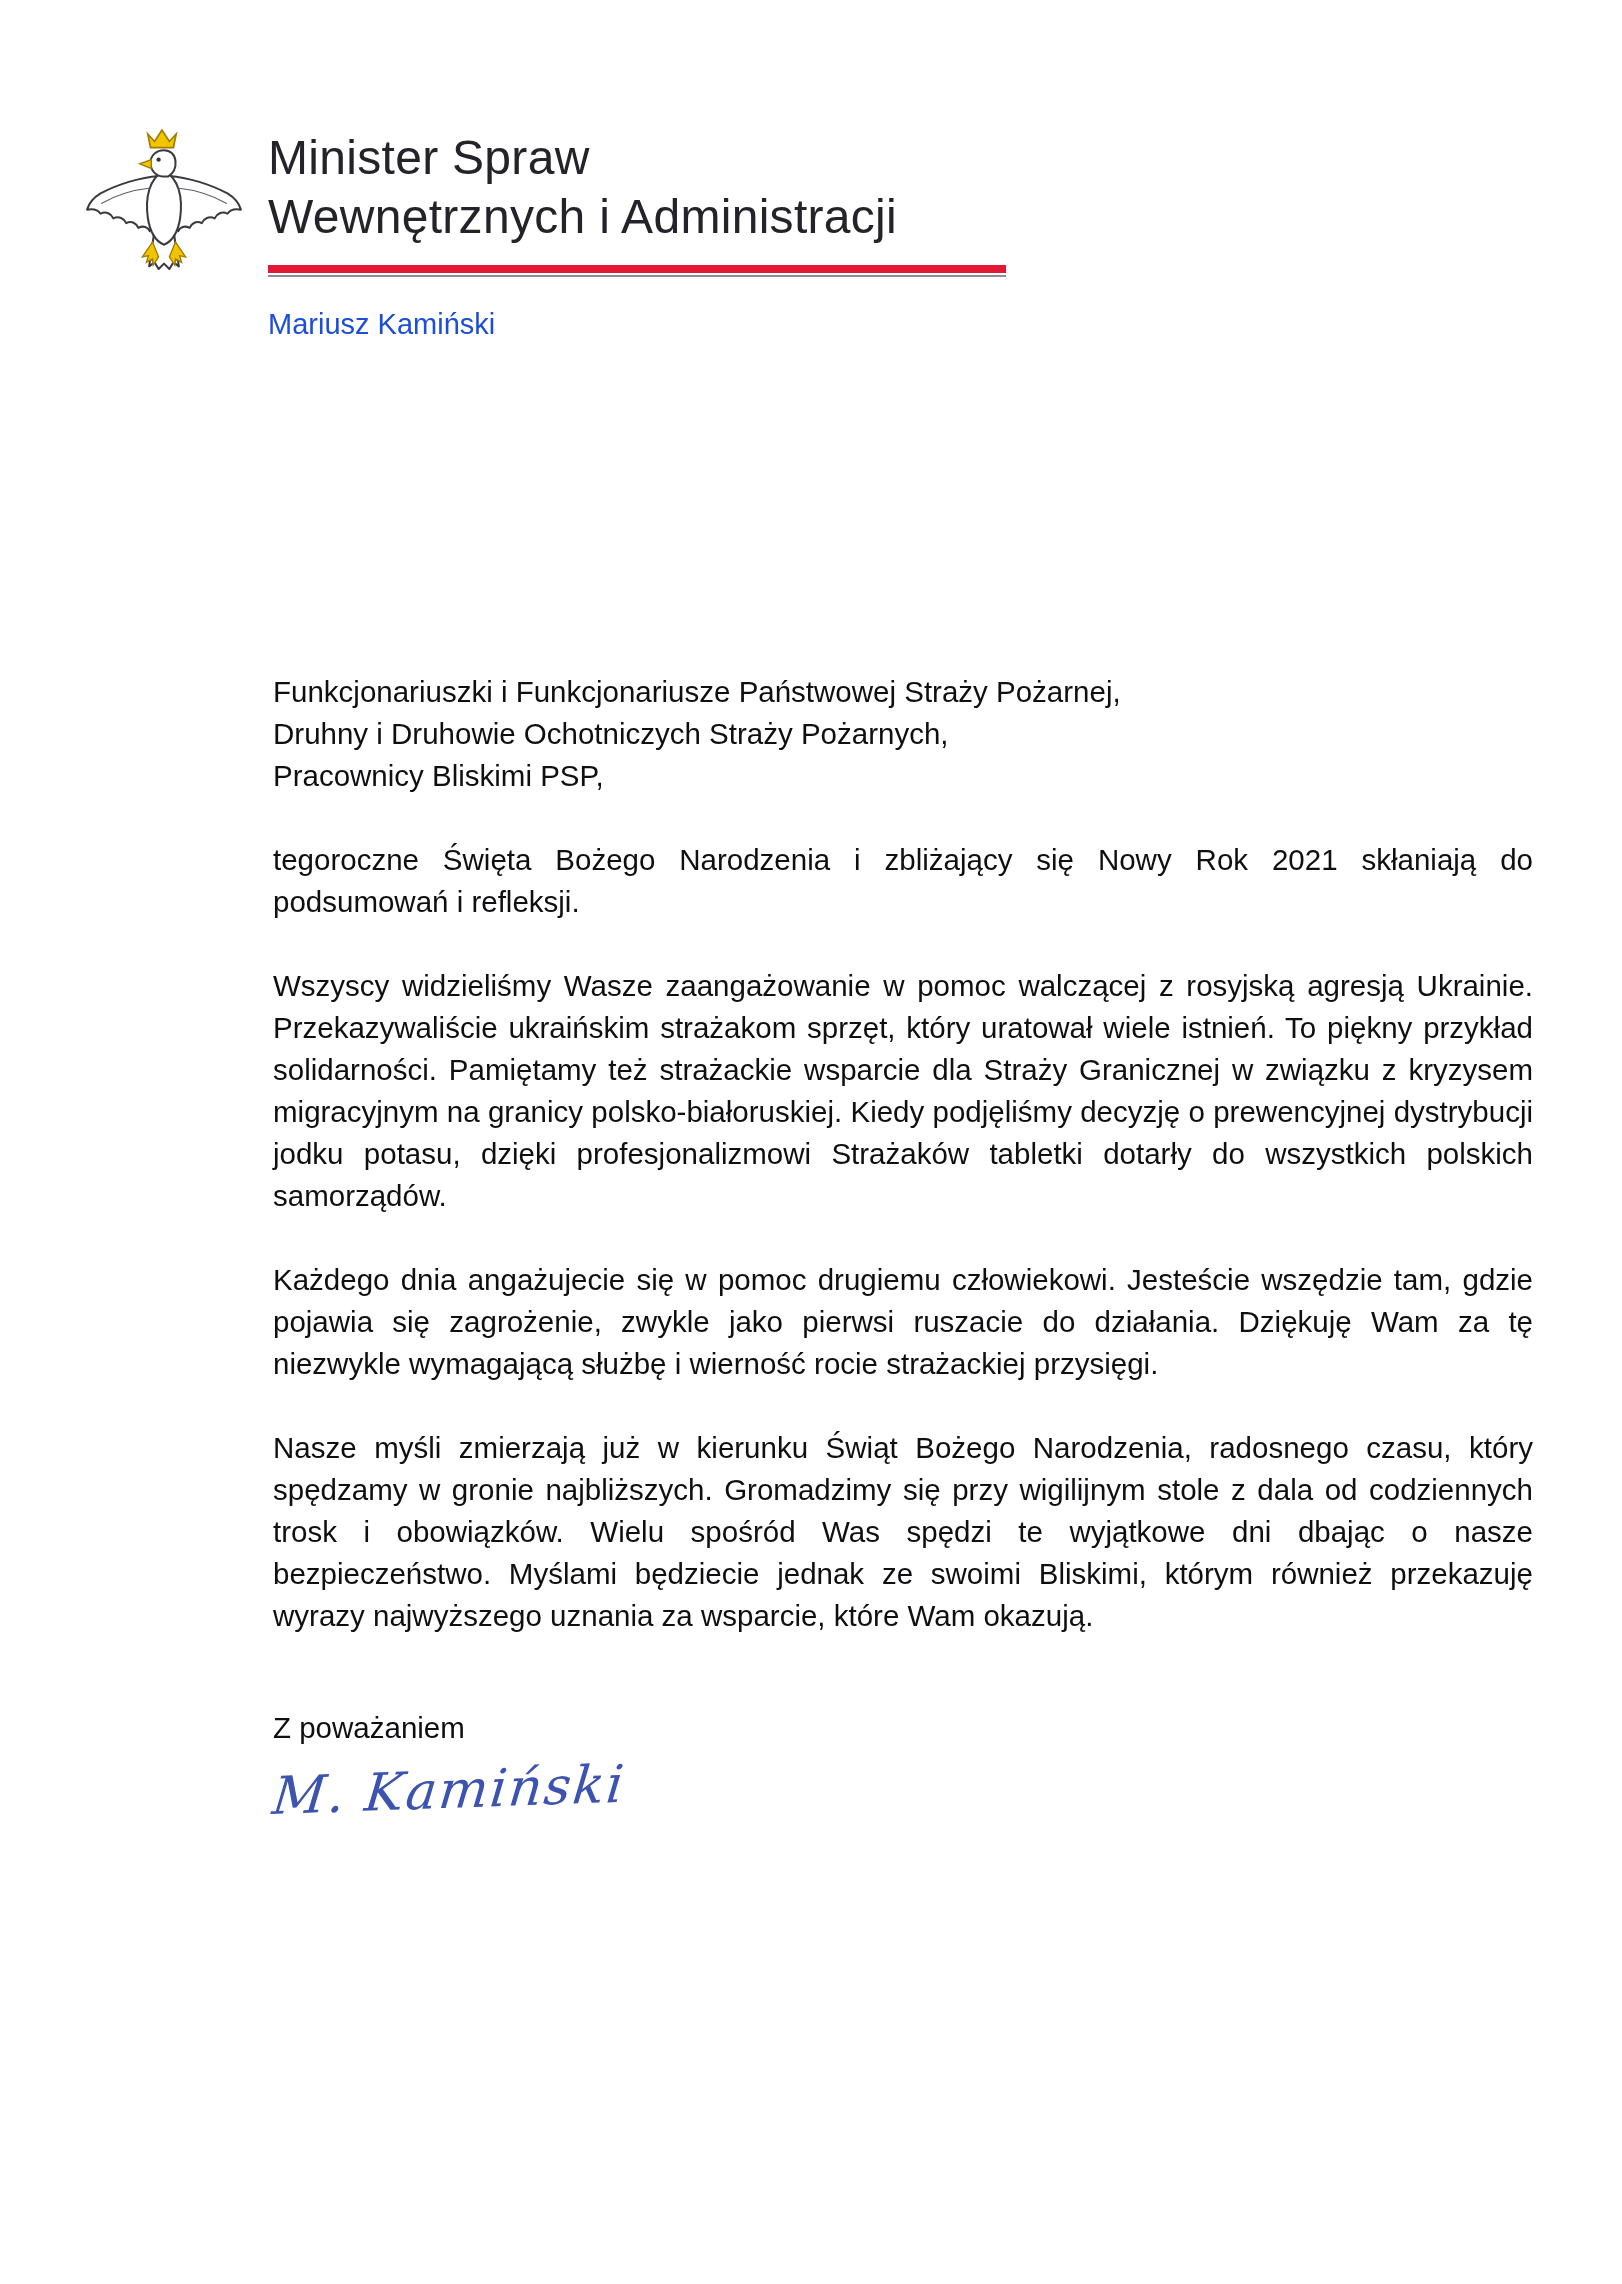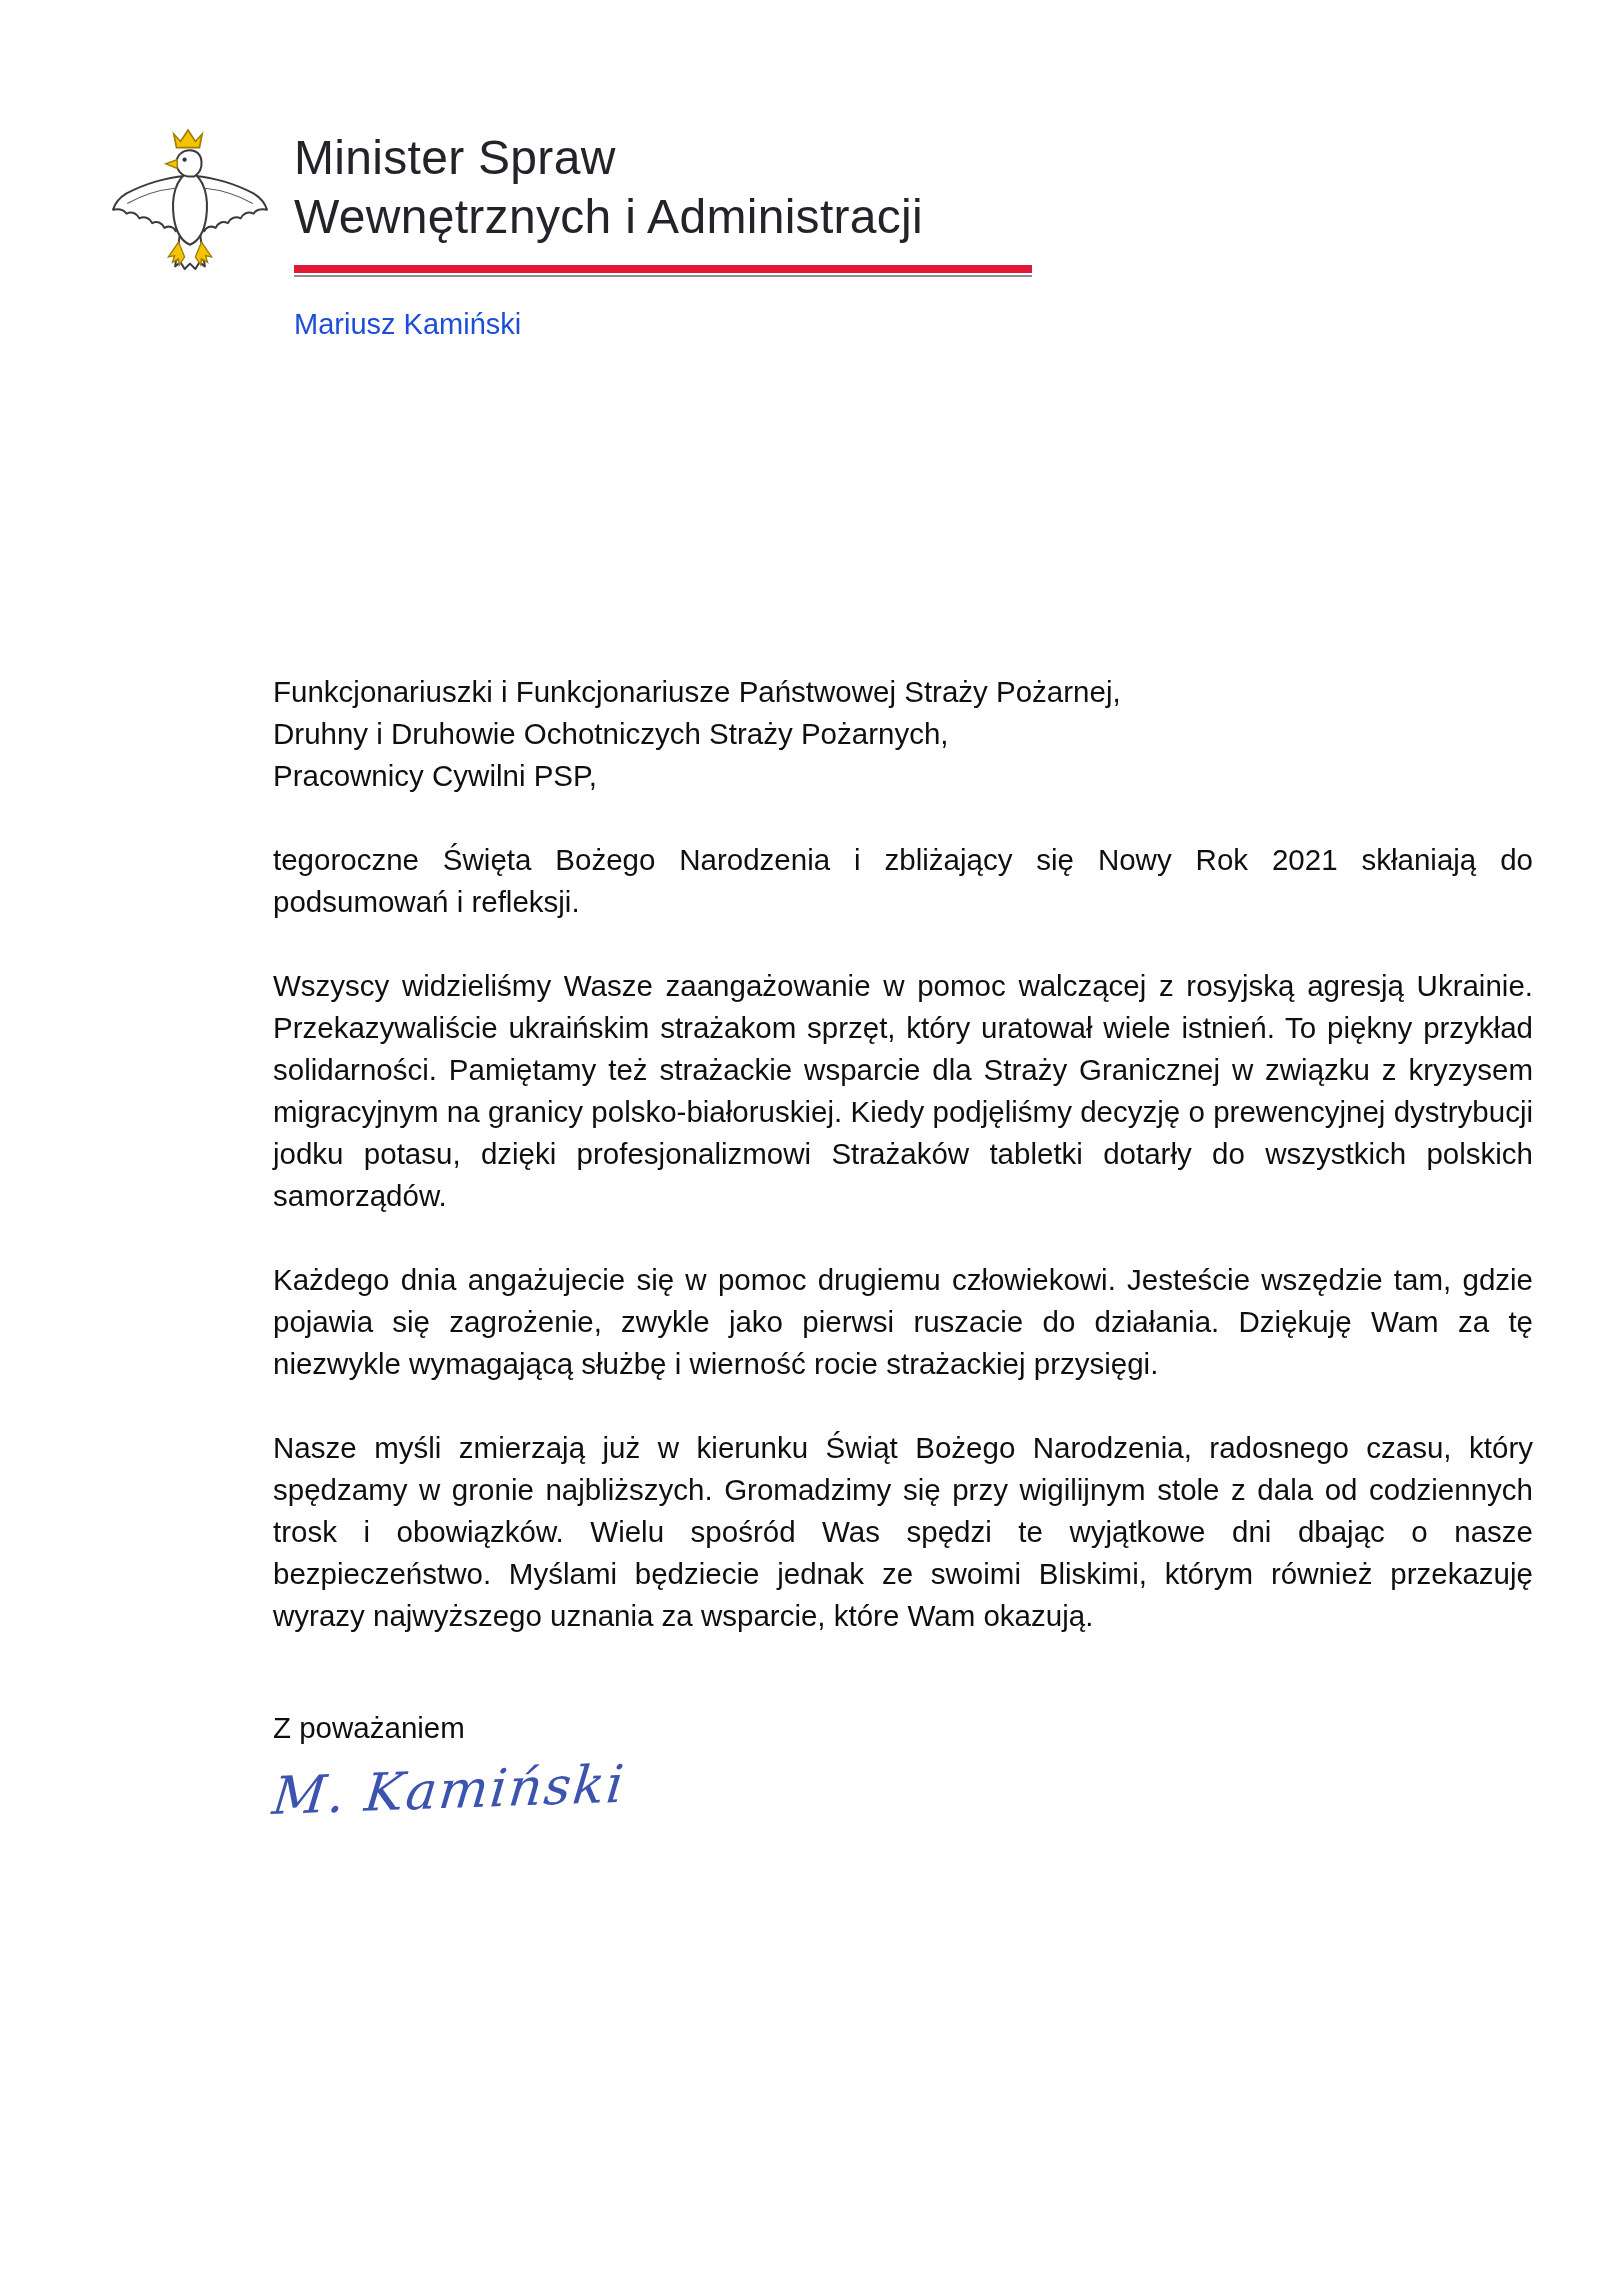--- a/index.html
+++ b/index.html
@@ -3,21 +3,21 @@
 <meta charset="utf-8">
 <style>
   html,body{margin:0;padding:0;}
   body{
     width:1622px;height:2284px;background:#ffffff;
     font-family:"Liberation Sans",sans-serif;color:#101014;
   }
   .page{position:relative;width:1622px;height:2284px;background:#ffffff;overflow:hidden;}
 
   
-  .letterhead{display:flex;align-items:flex-start;padding:123px 0 0 109px;gap:23px;}
+  .letterhead{display:flex;align-items:flex-start;padding:123px 0 0 83px;gap:23px;}
   .emblem{width:162px;height:176px;flex:0 0 auto;}
   .emblem svg{display:block;}
   .head-right{padding-top:5.4px;}
   .org-name{margin:0;font-size:48px;line-height:59px;font-weight:500;color:#232329;letter-spacing:0.3px;}
   .rule-red{width:738px;height:7.4px;margin-top:19px;background:#e31837;}
   .rule-gray{width:738px;height:2px;margin-top:2.7px;background:#8d8d93;}
   .minister-name{margin-top:29.5px;font-size:29px;line-height:34px;color:#1d4ed8;}
 
   
   .letter-body{margin:330px 0 0 273px;width:1260px;font-size:29.5px;line-height:42px;color:#0f0f12;}
@@ -85,21 +85,21 @@
 
     <div class="head-right">
       <h1 class="org-name"><span>Minister Spraw</span><br><span>Wewnętrznych i Administracji</span></h1>
       <div class="rule-red"></div>
       <div class="rule-gray"></div>
       <div class="minister-name">Mariusz Kamiński</div>
     </div>
   </header>
 
   <main class="letter-body">
-    <p class="salutation"><span>Funkcjonariuszki i Funkcjonariusze Państwowej Straży Pożarnej,</span><br><span>Druhny i Druhowie Ochotniczych Straży Pożarnych,</span><br><span>Pracownicy Cywilni PSP,</span></p>
+    <p class="salutation"><span>Funkcjonariuszki i Funkcjonariusze Państwowej Straży Pożarnej,</span><br><span>Druhny i Druhowie Ochotniczych Straży Pożarnych,</span><br><span>Pracownicy Bliskimi PSP,</span></p>
 
     <p class="para">tegoroczne Święta Bożego Narodzenia i zbliżający się Nowy Rok 2021 skłaniają do podsumowań i refleksji.</p>
     <p class="para">Wszyscy widzieliśmy Wasze zaangażowanie w pomoc walczącej z rosyjską agresją Ukrainie. Przekazywaliście ukraińskim strażakom sprzęt, który uratował wiele istnień. To piękny przykład solidarności. Pamiętamy też strażackie wsparcie dla Straży Granicznej w związku z kryzysem migracyjnym na granicy polsko-białoruskiej. Kiedy podjęliśmy decyzję o prewencyjnej dystrybucji jodku potasu, dzięki profesjonalizmowi Strażaków tabletki dotarły do wszystkich polskich samorządów.</p>
     <p class="para">Każdego dnia angażujecie się w pomoc drugiemu człowiekowi. Jesteście wszędzie tam, gdzie pojawia się zagrożenie, zwykle jako pierwsi ruszacie do działania. Dziękuję Wam za tę niezwykle wymagającą służbę i wierność rocie strażackiej przysięgi.</p>
     <p class="para">Nasze myśli zmierzają już w kierunku Świąt Bożego Narodzenia, radosnego czasu, który spędzamy w gronie najbliższych. Gromadzimy się przy wigilijnym stole z dala od codziennych trosk i obowiązków. Wielu spośród Was spędzi te wyjątkowe dni dbając o nasze bezpieczeństwo. Myślami będziecie jednak ze swoimi Bliskimi, którym również przekazuję wyrazy najwyższego uznania za wsparcie, które Wam okazują.</p>
 
     <p class="closing">Z poważaniem</p>
 
     <div class="signature">M. Kamiński</div>
   </main>

